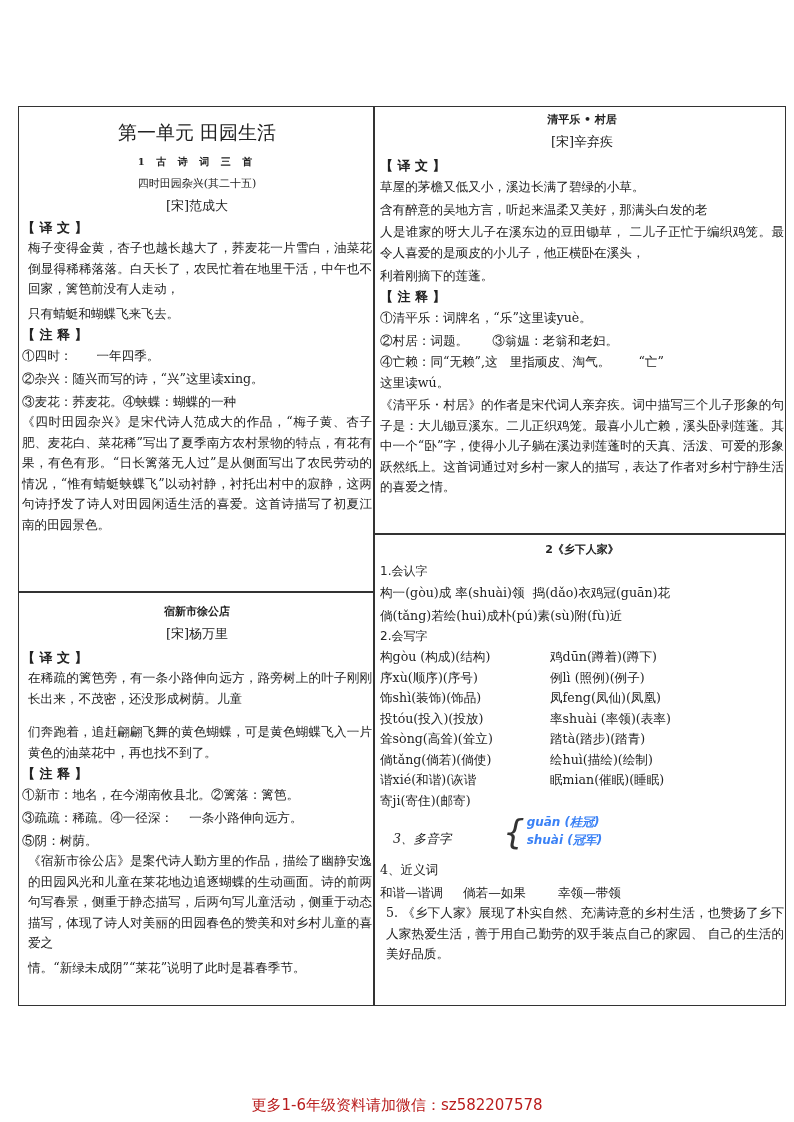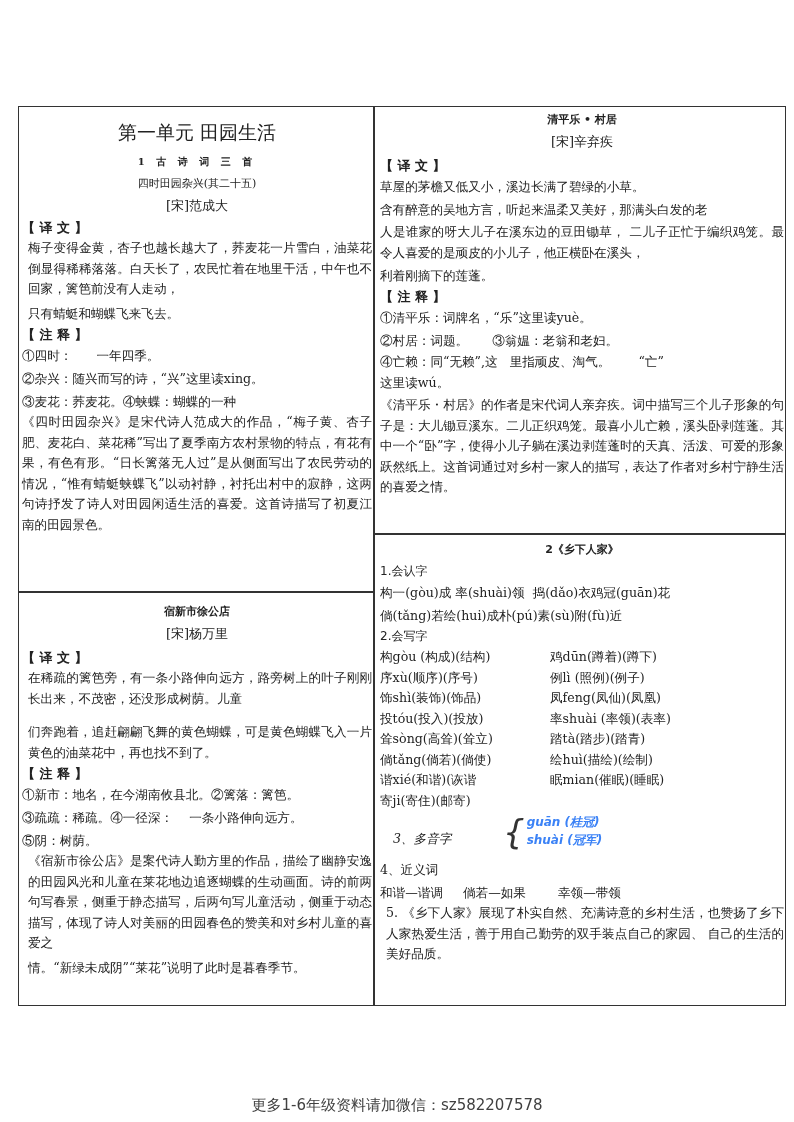--- a/index.html
+++ b/index.html
@@ -23,21 +23,21 @@
   .label { font-weight: bold; font-family: "DejaVu Sans", "Liberation Sans", sans-serif; font-size: 13px; line-height: 21px; }
   .para { text-indent: 0; text-align: justify; }
   .para.indent { padding-left: 6px; }
   .sec { font-weight: normal; font-family: "DejaVu Sans", "Liberation Sans", sans-serif; font-size: 12px; line-height: 21px; }
   .row { white-space: pre; line-height: 21px; }
   .poly { display: flex; align-items: flex-end; margin: 2px 0 6px 13px; font-style: italic; }
   .poly-label { width: 110px; }
   .brace { font-size: 34px; line-height: 34px; font-family: "DejaVu Sans", sans-serif; font-weight: 100; margin-right: 2px; color: #333; }
   .poly-items { font-family: "DejaVu Sans", "Liberation Sans", sans-serif; font-weight: bold; font-size: 12px; line-height: 18px; color: #3b82f6; }
   .footer { position: absolute; top: 1096px; left: 0; width: 794px; text-align: center;
-            font-family: "DejaVu Sans", "Liberation Sans", sans-serif; font-size: 15px; color: #404040; }
+            font-family: "DejaVu Sans", "Liberation Sans", sans-serif; font-size: 15px; color: #b91c1c; }
 </style>
 </head>
 <body>
 
 <div class="sheet">
   <div class="vline"></div>
   <div class="hline-left"></div>
   <div class="hline-right"></div>
 
   <div class="cell c1">

